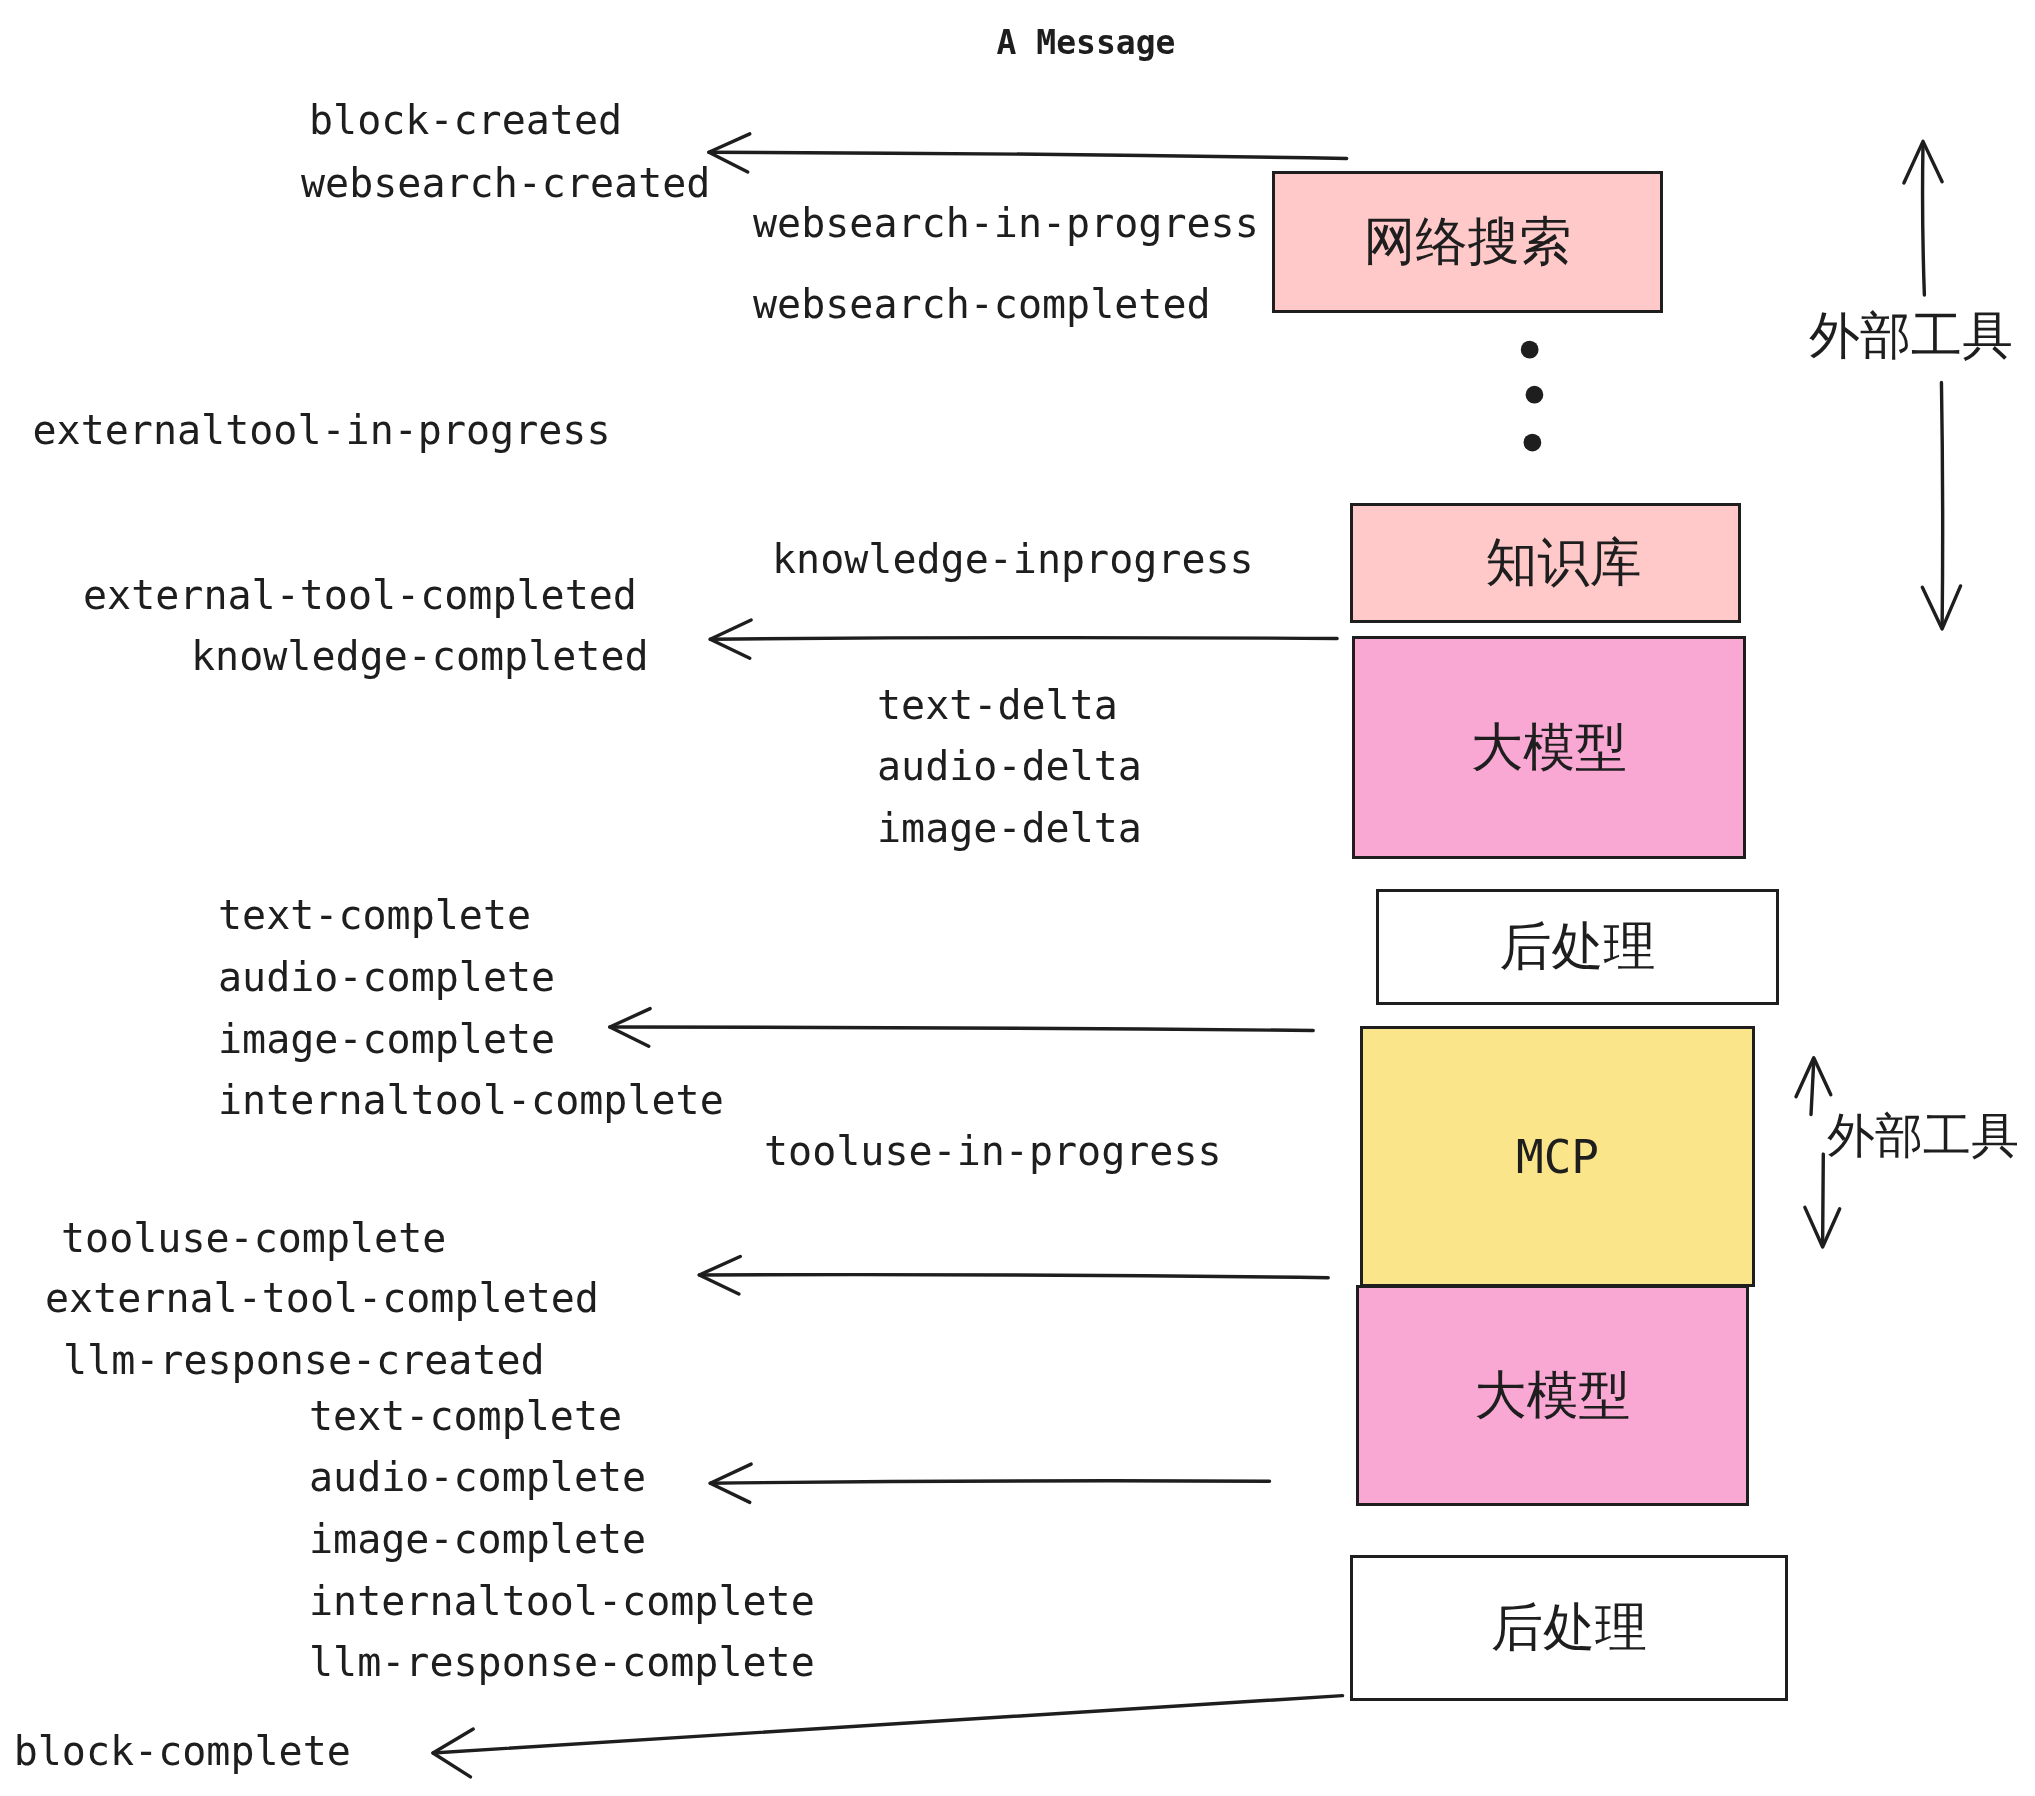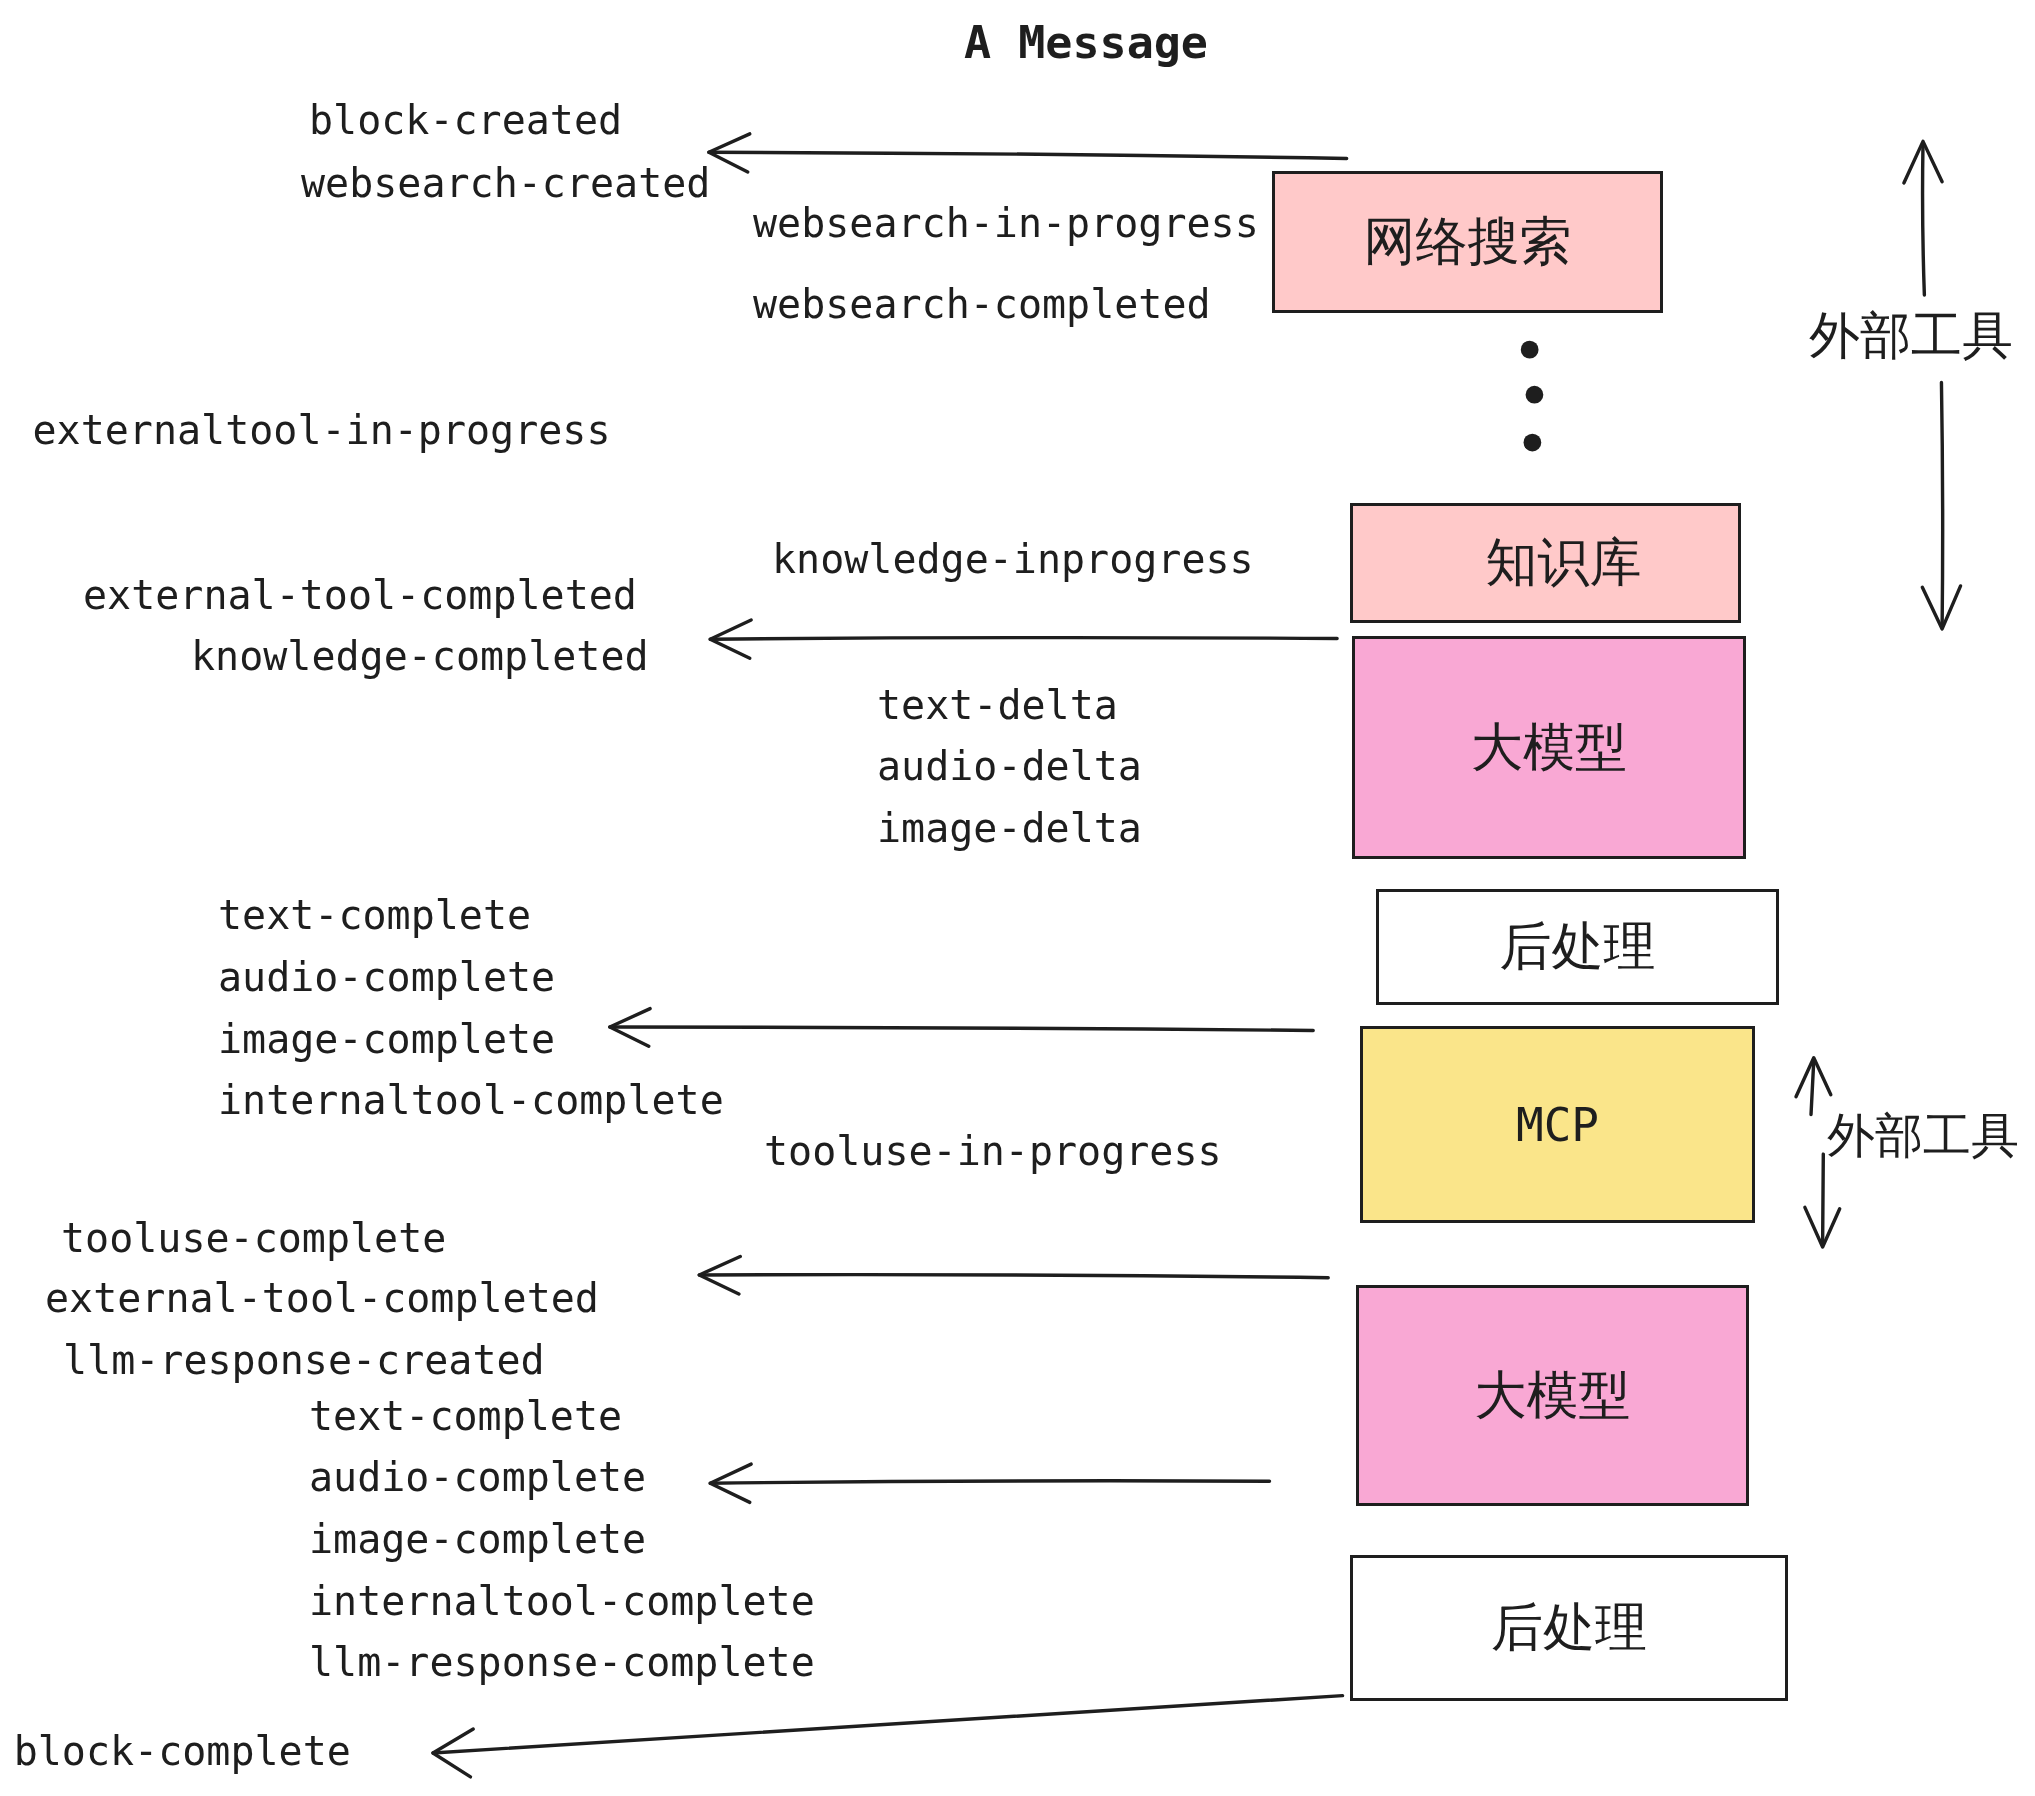--- a/index.html
+++ b/index.html
@@ -8,21 +8,21 @@
     font-family:"DejaVu Sans Mono","Liberation Mono",monospace;
     color:#1e1e1e;overflow:hidden;
   }
   
   .ev{
     position:absolute;transform:translateY(-50%);
     font-size:40px;line-height:1;white-space:nowrap;letter-spacing:0;
   }
   .title{
     position:absolute;left:1086px;top:42px;transform:translate(-50%,-50%);
-    font-size:45px;font-weight:700;white-space:nowrap;
+    font-size:33px;font-weight:700;white-space:nowrap;
   }
   .box{
     position:absolute;border:3.4px solid #1e1e1e;box-sizing:border-box;
     display:flex;align-items:center;justify-content:center;
     font-family:"DejaVu Sans","Liberation Sans",sans-serif;
     font-size:52px;white-space:nowrap;
   }
   .box .mono{font-family:"DejaVu Sans Mono","Liberation Mono",monospace;font-size:46px;}
   .side-label{
     position:absolute;transform:translate(-50%,-50%);
@@ -32,21 +32,21 @@
   svg.overlay{position:absolute;left:0;top:0;z-index:3;pointer-events:none;}
   .bg-pink{background:#ffc9c9;}
   .bg-green{background:#f9a8d4;}
   .bg-yellow{background:#fae58a;}
   .bg-white{background:#ffffff;}
   
   .b0{left:1272px;top:171px;width:391px;height:142px;}
   .b1{left:1350px;top:503px;width:391px;height:120px;padding-left:36px;}
   .b2{left:1352px;top:636px;width:394px;height:223px;}
   .b3{left:1376px;top:889px;width:403px;height:116px;}
-  .b4{left:1360px;top:1026px;width:395px;height:197px;}
+  .b4{left:1360px;top:1026px;width:395px;height:261px;}
   .b5{left:1356px;top:1285px;width:393px;height:221px;}
   .b6{left:1350px;top:1555px;width:438px;height:146px;}
   
   .e0{left:309px;top:120px;}
   .e1{left:301px;top:183px;}
   .e2{left:753px;top:223px;}
   .e3{left:753px;top:304px;}
   .e4{left:20.5px;top:430px;margin-left:12px;}
   .e5{left:772px;top:559px;}
   .e6{left:83px;top:595px;}

